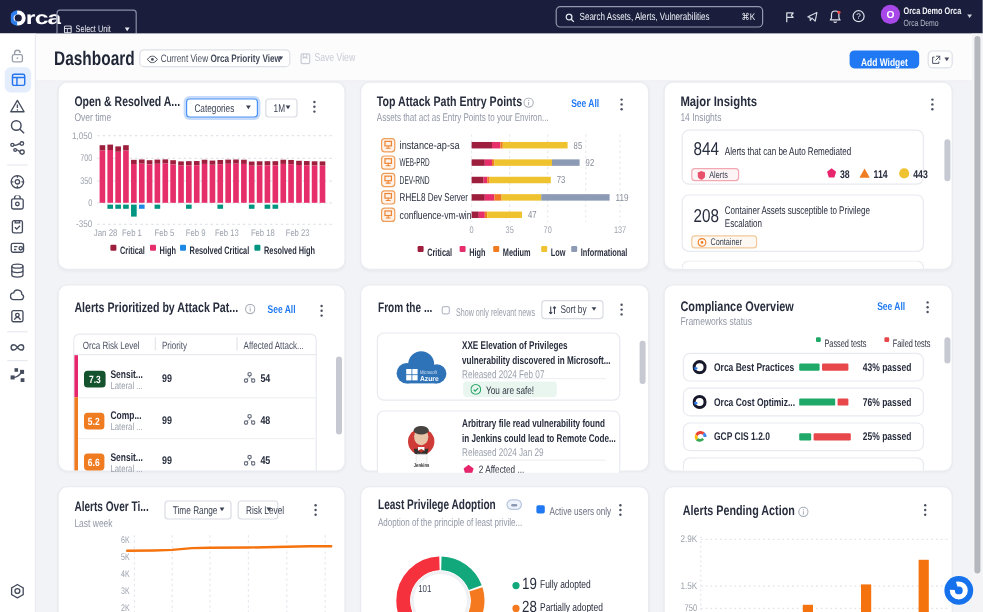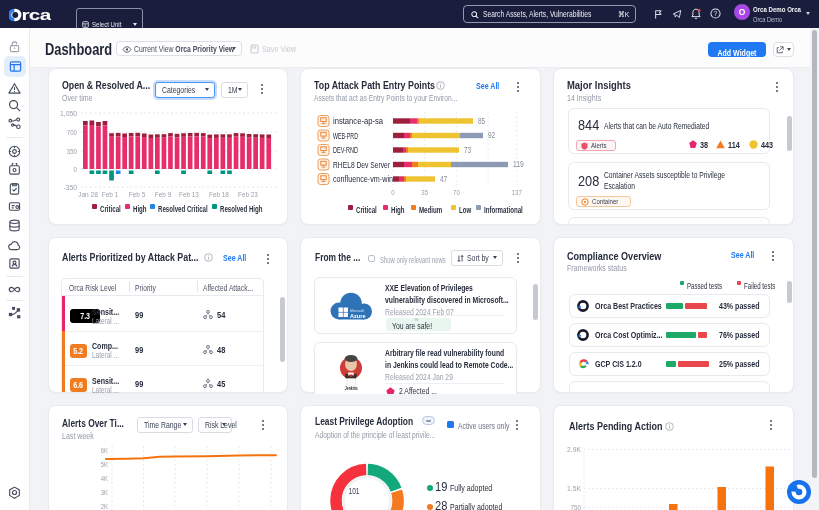--- a/index.html
+++ b/index.html
@@ -16,21 +16,21 @@
 .leg { position:absolute; display:flex; align-items:flex-start; }
 .leg b { width:5px; height:5px; display:inline-block; margin-right:3px; border-radius:1px; flex:none; }
 .leg span { font-size:9px; font-weight:600; color:#2c3140; transform:scaleX(0.68); transform-origin:0 50%; white-space:nowrap; }
 </style></head><body>
 <div class="abs" style="left:0;top:0;width:819px;height:28px;background:#1a1e3c;"></div>
 <svg class="abs" style="left:9px;top:6px" width="42" height="16" viewBox="0 0 42 16">
 <circle cx="6.2" cy="9" r="4.6" fill="none" stroke="#ffffff" stroke-width="3.2"></circle>
 <path d="M 5.3 2.7 A 6.3 6.3 0 0 0 5.3 15.3 L 5.3 12 A 3 3 0 0 1 5.3 6 Z" fill="#2d7ff0"></path>
 <text x="12.5" y="14" font-family="Liberation Sans" font-size="15" font-weight="800" fill="#ffffff" letter-spacing="-0.5" textLength="29" lengthAdjust="spacingAndGlyphs">rca</text>
 </svg>
-<div class="abs" style="left:76px;top:7.5px;width:67px;height:14px;border:1px solid #8a8fa6;border-radius:3px;display:flex;align-items:center;padding:16px 5px;">
+<div class="abs" style="left:47px;top:7.5px;width:67px;height:14px;border:1px solid #8a8fa6;border-radius:3px;display:flex;align-items:center;padding:16px 5px;">
 <svg width="7" height="7" viewBox="0 0 10 10" style="margin-right:3px;flex:none">
       <rect x="1" y="1" width="8" height="8" rx="1" fill="none" stroke="#e8e9f0" stroke-width="1.2"></rect>
       <path d="M1 4h8M4.5 4v5" stroke="#e8e9f0" stroke-width="1"></path>
     </svg>
 <span style="font-size:8px;color:#e8e9f0;transform:scaleX(0.76);transform-origin:0 50%;white-space:nowrap;flex:1">Select Unit</span>
 <span style="width:0;height:0;border-left:2.8px solid transparent;border-right:2.8px solid transparent;border-top:3.2px solid #e8e9f0;"></span>
   </div>
 <div class="abs" style="left:463px;top:5px;width:173px;height:18px;border:1px solid #9298ad;border-radius:4px;">
 <svg style="position:absolute;left:7px;top:5px" width="8" height="8" viewBox="0 0 10 10">
       <circle cx="4" cy="4" r="3" fill="none" stroke="#eceef4" stroke-width="1.3"></circle>
@@ -429,21 +429,21 @@
   </div>
 <div class="abs" style="left:61px;top:278px;width:203px;height:115px;border:1px solid #e8eaef;border-radius:5px 5px 0 0;background:#fff;"></div>
 <div class="abs" style="left:61px;top:295px;width:203px;border-top:1px solid #e8eaef;"></div>
 <div style="position:absolute;left:69px;top:282.5px;font-size:8.8px;font-weight:400;color:#4a5162;white-space:nowrap;letter-spacing:0px;transform:scaleX(0.76);transform-origin:0 50%;">Orca Risk Level</div>
 <div style="position:absolute;left:135px;top:282.5px;font-size:8.8px;font-weight:400;color:#4a5162;white-space:nowrap;letter-spacing:0px;transform:scaleX(0.76);transform-origin:0 50%;">Priority</div>
 <div style="position:absolute;left:203px;top:282.5px;font-size:8.8px;font-weight:400;color:#4a5162;white-space:nowrap;letter-spacing:0px;transform:scaleX(0.76);transform-origin:0 50%;">Affected Attack...</div>
 <div class="abs" style="left:129px;top:281px;width:1px;height:11px;background:#e3e5ea;"></div>
 <div class="abs" style="left:197px;top:281px;width:1px;height:11px;background:#e3e5ea;"></div>
 <div class="abs" style="left:61px;top:330.5px;width:203px;border-top:1px solid #eef0f3;"></div>
 <div class="abs" style="left:62px;top:296.0px;width:3px;height:34.5px;background:#e6256d;"></div>
-<div class="abs" style="left:70px;top:309.0px;width:30px;height:14px;background:#000000;border-radius:3px;display:flex;align-items:center;justify-content:center;">
+<div class="abs" style="left:70px;top:309.0px;width:18px;height:14px;background:#14532d;border-radius:3px;display:flex;align-items:center;justify-content:center;">
     <span style="font-size:8.8px;font-weight:700;color:#fff;transform:scaleX(0.8);white-space:nowrap;">7.3</span>
   </div>
 <div style="position:absolute;left:92px;top:306.5px;font-size:9.3px;font-weight:600;color:#272d3d;white-space:nowrap;letter-spacing:0px;transform:scaleX(0.76);transform-origin:0 50%;">Sensit...</div>
 <div style="position:absolute;left:92px;top:315.5px;font-size:8.5px;font-weight:400;color:#9aa0ab;white-space:nowrap;letter-spacing:0px;transform:scaleX(0.76);transform-origin:0 50%;">Lateral ...</div>
 <div style="position:absolute;left:135px;top:310.0px;font-size:9.3px;font-weight:600;color:#272d3d;white-space:nowrap;letter-spacing:0px;transform:scaleX(0.8);transform-origin:0 50%;">99</div>
 <svg class="abs" style="left:203px;top:309.0px" width="10" height="11" viewBox="0 0 12 12">
     <circle cx="6" cy="2.8" r="1.7" fill="none" stroke="#6a7080" stroke-width="1.2"></circle>
     <circle cx="2.4" cy="9.2" r="1.7" fill="none" stroke="#6a7080" stroke-width="1.2"></circle>
     <circle cx="9.6" cy="9.2" r="1.7" fill="none" stroke="#6a7080" stroke-width="1.2"></circle>
     <path d="M6 4.5V6M3.4 8L4.8 6.8M8.6 8L7.2 6.8" stroke="#6a7080" stroke-width="1"></path>
@@ -504,21 +504,21 @@
 <rect x="11.5" y="17.5" width="4.4" height="4.4" fill="#fff"></rect>
     <rect x="16.6" y="17.5" width="4.4" height="4.4" fill="#fff"></rect>
     <rect x="11.5" y="22.6" width="4.4" height="4.4" fill="#fff"></rect>
     <rect x="16.6" y="22.6" width="4.4" height="4.4" fill="#fff"></rect>
 <text x="23" y="21.5" font-size="4.3" fill="#dbe6f2" textLength="14" lengthAdjust="spacingAndGlyphs">Microsoft</text>
 <text x="23" y="27.5" font-size="6" font-weight="bold" fill="#fff" textLength="15.5" lengthAdjust="spacingAndGlyphs">Azure</text>
   </svg>
 <div style="position:absolute;left:385px;top:283px;font-size:9.3px;font-weight:700;color:#272d3d;white-space:nowrap;letter-spacing:0px;line-height:11.5px;transform:scaleX(0.73);transform-origin:0 50%;">XXE Elevation of Privileges<br>vulnerability discovered in Microsoft...</div>
 <div style="position:absolute;left:385px;top:306.5px;font-size:9.3px;font-weight:400;color:#9aa0ab;white-space:nowrap;letter-spacing:0px;transform:scaleX(0.73);transform-origin:0 50%;">Released 2024 Feb 07</div>
 <div class="abs" style="left:385px;top:314.5px;width:120px;border-top:1px solid #eef0f3;"></div>
-<div class="abs" style="left:386px;top:318px;height:13px;background:#e9f6ef;border-radius:3px;display:flex;align-items:center;padding:0 6px;flex-direction:column;">
+<div class="abs" style="left:386px;top:318px;height:13px;background:#e9f6ef;border-radius:3px;display:flex;align-items:center;padding:0 6px;">
 <svg width="9" height="9" viewBox="0 0 10 10" style="margin-right:4px">
       <circle cx="5" cy="5" r="4.5" fill="none" stroke="#27a567" stroke-width="1"></circle>
       <path d="M3 5.2l1.4 1.4L7.2 3.8" fill="none" stroke="#27a567" stroke-width="1.2"></path>
     </svg>
 <span style="font-size:9px;color:#2c3140;transform:scaleX(0.76);transform-origin:0 50%;white-space:nowrap;">You are safe!</span>
   </div>
 <div class="minicard" style="left:314px;top:342px;width:203px;height:57px;"></div>
 <svg class="abs" style="left:337px;top:349px" width="28" height="41" viewBox="0 0 28 41">
 <circle cx="14" cy="19" r="11" fill="#cf3b36"></circle>
 <path d="M8 25 h12 l-1 4.5 a10.5 10.5 0 0 1-10.5-0.5z" fill="#33302e"></path>

